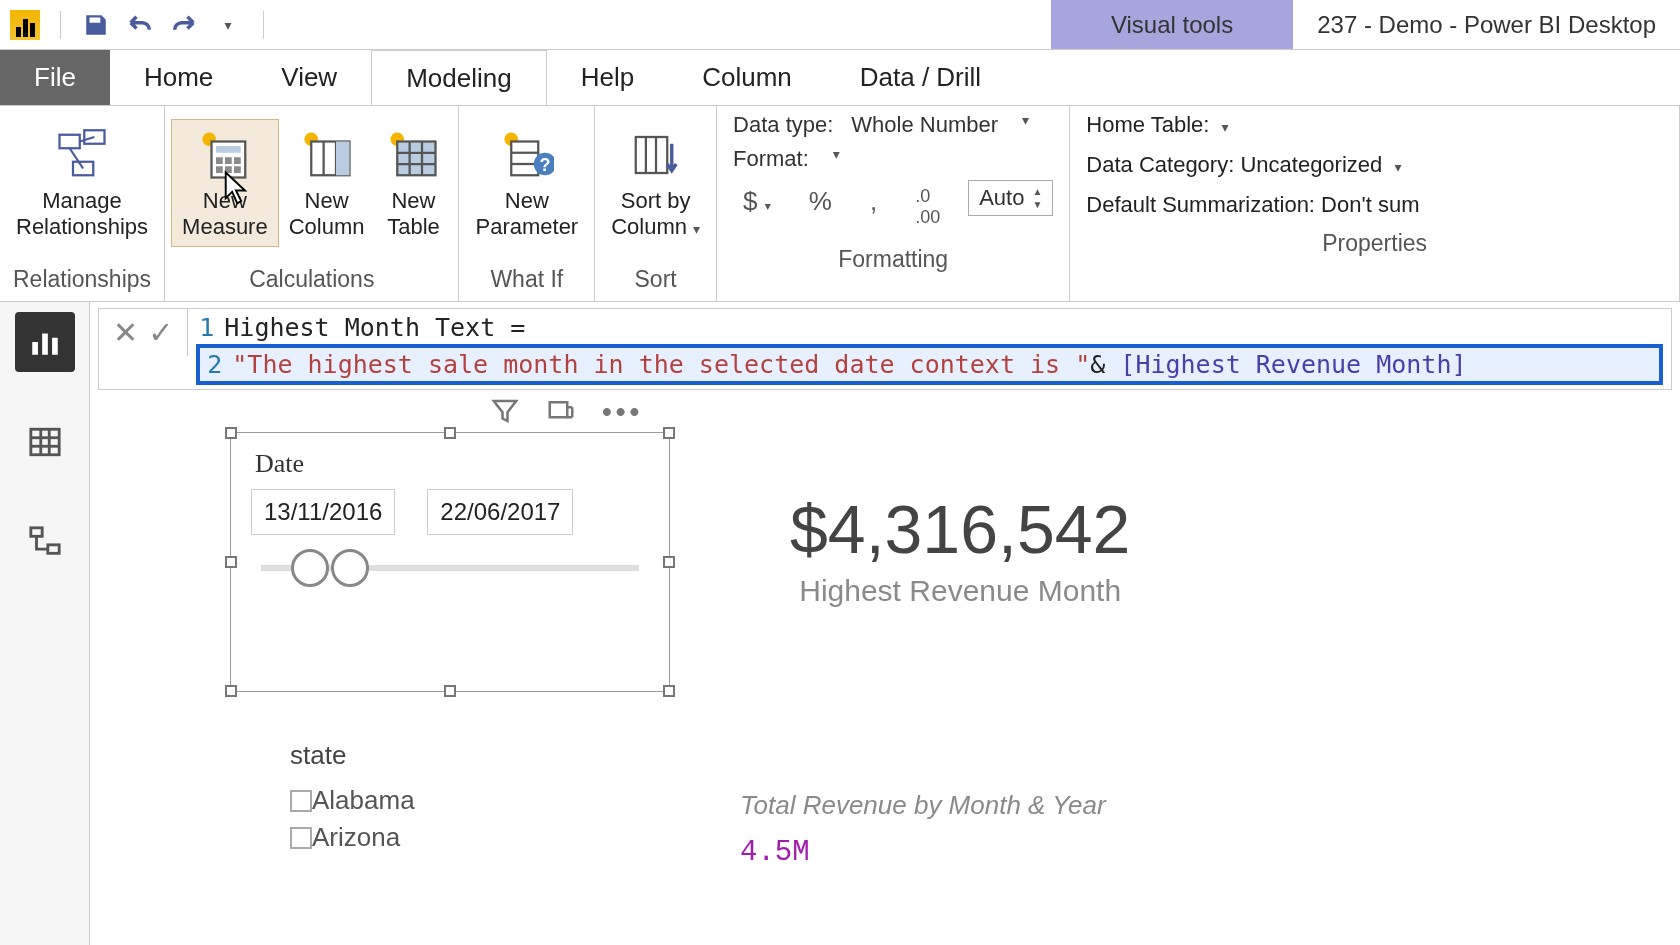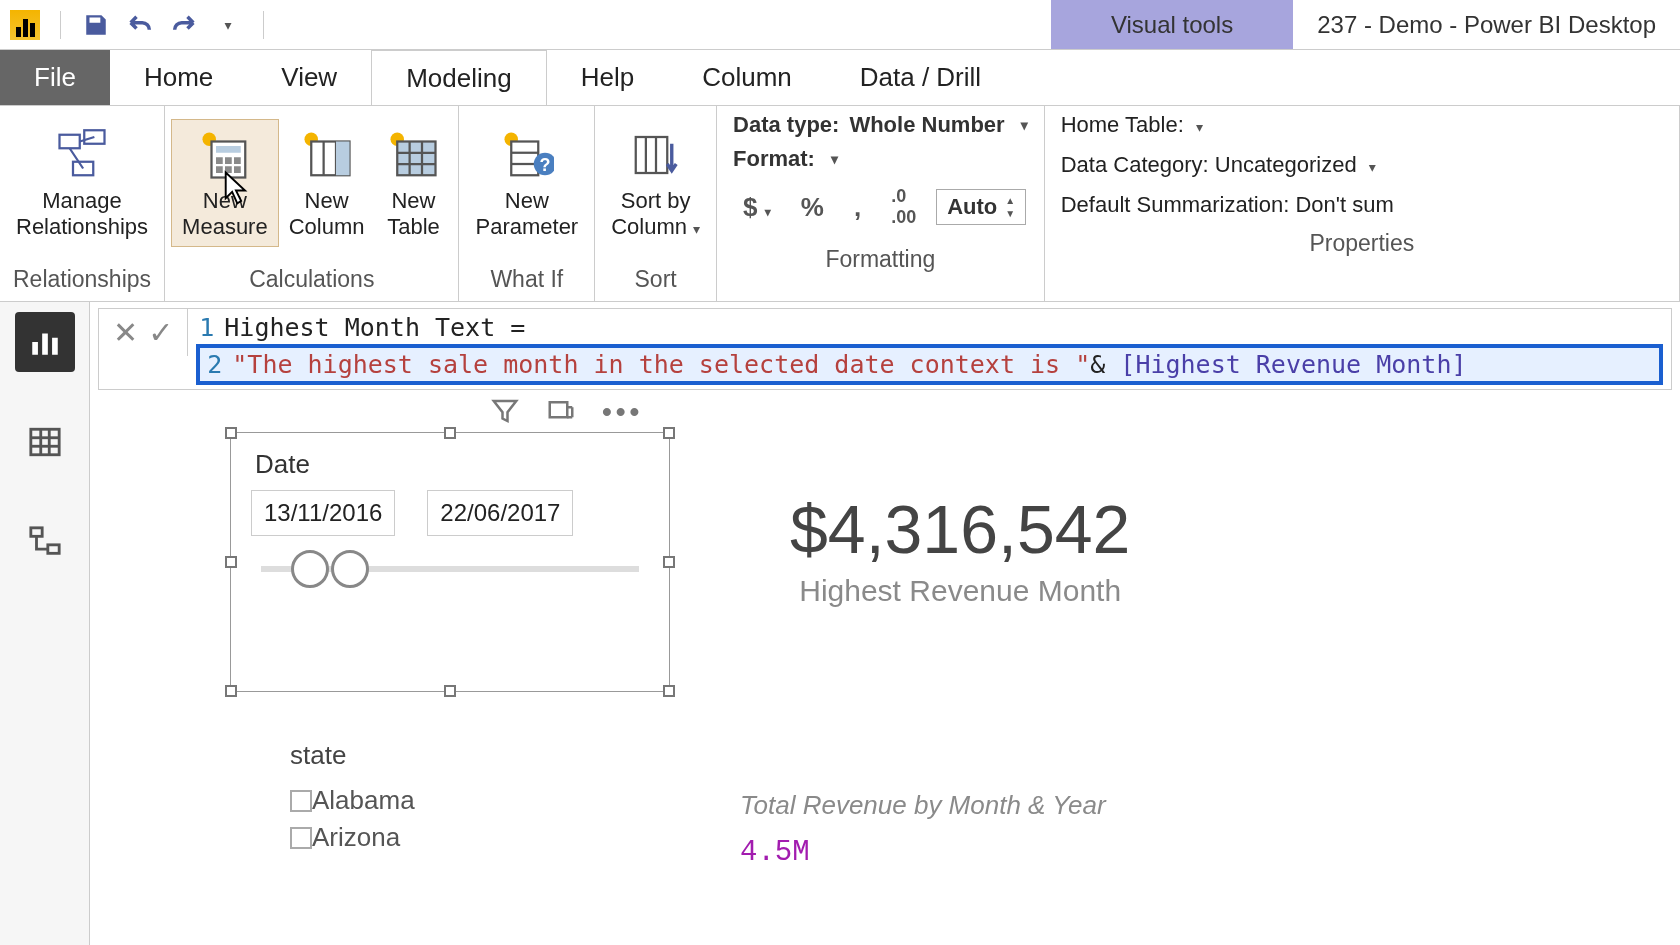--- a/index.html
+++ b/index.html
@@ -27,21 +27,21 @@
   .ribbon-group { display: flex; flex-direction: column; border-right: 1px solid #ccc; }
   .ribbon-group-items { flex: 1; display: flex; align-items: center; gap: 0; padding: 0 6px; }
   .ribbon-group-label { text-align: center; font-size: 23px; color: #555; padding: 6px 0 8px; }
   .ribbon-btn { display: flex; flex-direction: column; align-items: center; justify-content: flex-start; padding: 6px 10px; cursor: pointer; text-align: center; font-size: 22px; line-height: 1.2; }
   .ribbon-btn.highlight { background: #f4eadb; border: 1px solid #d4b88a; }
   .ribbon-icon { width: 58px; height: 58px; display: flex; align-items: center; justify-content: center; margin-bottom: 4px; }
   .ribbon-btn .lbl { white-space: pre-line; }
   .dd-arrow { font-size: 14px; color: #555; margin-left: 6px; }
 
   .formatting-col { padding: 6px 16px; font-size: 22px; color: #333; display: flex; flex-direction: column; gap: 8px; }
-  .formatting-row { display: flex; align-items: center; gap: 10px; font-weight: bold; }
+  .formatting-row { display: flex; align-items: flex-start; gap: 18px; }
   .fmt-btn { padding: 6px 10px; font-size: 26px; color: #555; cursor: pointer; }
   .auto-box { border: 1px solid #aaa; padding: 4px 10px; display: flex; align-items: center; gap: 8px; font-size: 22px; }
   .spinner { display: flex; flex-direction: column; font-size: 10px; color: #555; gap: 2px; }
 
   .props-col { padding: 6px 16px; font-size: 22px; display: flex; flex-direction: column; gap: 14px; }
 
   
   .main { display: flex; height: calc(945px - 50px - 56px - 196px); }
   .left-rail { width: 90px; background: #f6f6f6; border-right: 1px solid #ccc; display: flex; flex-direction: column; align-items: center; padding-top: 10px; gap: 40px; }
   .rail-btn { width: 60px; height: 60px; display: flex; align-items: center; justify-content: center; cursor: pointer; }
@@ -63,21 +63,21 @@
   .canvas { padding: 20px 60px; position: relative; }
   .visual-toolbar { position: absolute; left: 400px; top: 6px; display: flex; gap: 26px; font-size: 28px; color: #555; }
   .slicer { position: absolute; left: 140px; top: 42px; width: 440px; height: 260px; border: 1px solid #999; }
   .sel-handle { position: absolute; width: 12px; height: 12px; border: 2px solid #777; background: #fff; }
   .sel-handle.tl { left: -6px; top: -6px; } .sel-handle.tr { right: -6px; top: -6px; }
   .sel-handle.bl { left: -6px; bottom: -6px; } .sel-handle.br { right: -6px; bottom: -6px; }
   .sel-handle.tm { left: 50%; top: -6px; transform: translateX(-50%); }
   .sel-handle.bm { left: 50%; bottom: -6px; transform: translateX(-50%); }
   .sel-handle.ml { left: -6px; top: 50%; transform: translateY(-50%); }
   .sel-handle.mr { right: -6px; top: 50%; transform: translateY(-50%); }
-  .slicer-title { font-size: 26px; padding: 16px 24px 10px; color: #333; }
+  .slicer-title { font-size: 26px; padding: 16px 24px 10px; color: #333; font-family: Liberation Serif, serif; }
   .date-inputs { display: flex; gap: 32px; padding: 0 20px; }
   .date-box { border: 1px solid #ccc; padding: 8px 12px; font-size: 24px; }
   .slider-track { margin: 30px 30px 0; height: 6px; background: #ddd; position: relative; }
   .slider-thumb { position: absolute; top: -16px; width: 38px; height: 38px; border: 3px solid #888; border-radius: 50%; background: #fff; }
 
   .card { position: absolute; left: 700px; top: 100px; }
   .card-value { font-size: 68px; color: #444; }
   .card-label { font-size: 30px; color: #8a8a8a; margin-top: 6px; text-align: center; }
 
   .state-slicer { position: absolute; left: 200px; top: 350px; }

